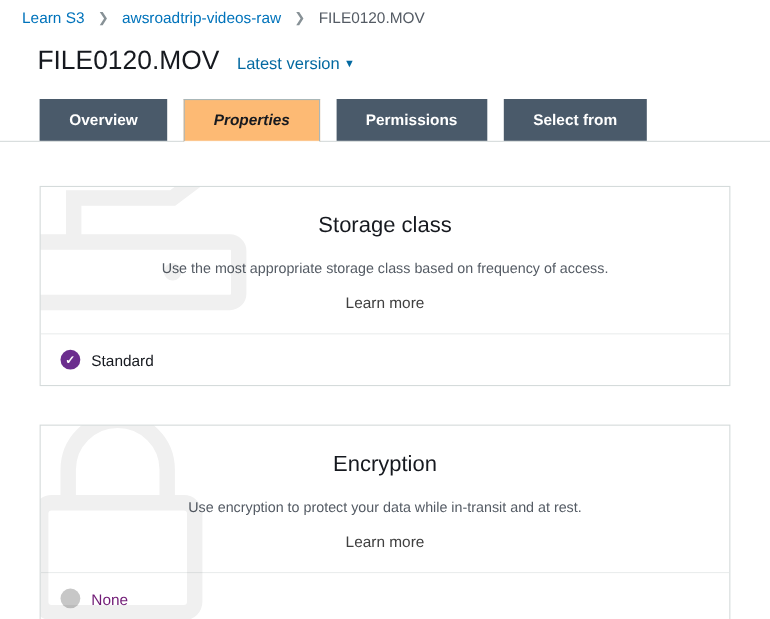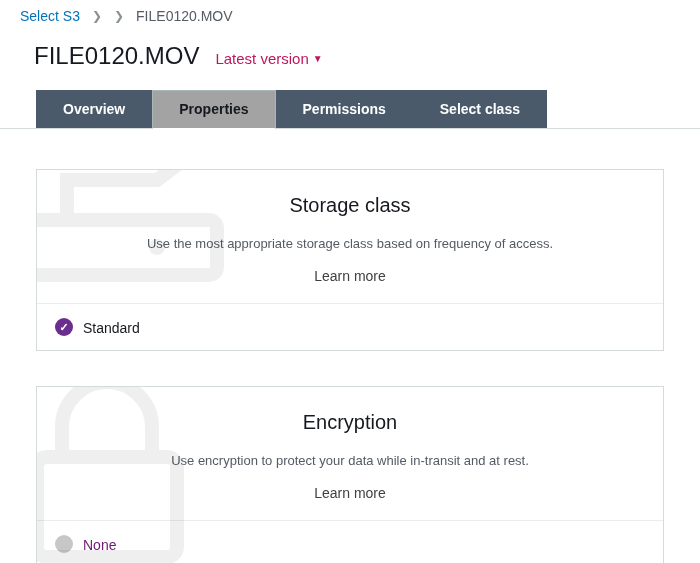--- a/index.html
+++ b/index.html
@@ -4,64 +4,65 @@
 <style>
 * { box-sizing: border-box; margin: 0; padding: 0; }
 body { font-family: "Amazon Ember", "Helvetica Neue", Arial, sans-serif; background: #fff; color: #232f3e; width: 700px; }
 .container { padding: 0 0 40px 0; }
 .breadcrumb { padding: 8px 20px; font-size: 14px; display: flex; align-items: center; gap: 12px; }
 .breadcrumb a { color: #0073bb; text-decoration: none; }
 .breadcrumb .sep { color: #879196; font-size: 12px; }
 .breadcrumb .current { color: #545b64; }
 .title-row { padding: 10px 20px 20px 34px; display: flex; align-items: baseline; gap: 16px; }
 .title { font-size: 24px; font-weight: 400; color: #16191f; }
-.version-link { color: #be185d; font-size: 15px; display: inline-flex; align-items: center; gap: 4px; cursor: pointer; }
+.version-link { color: #0369a1; font-size: 15px; display: inline-flex; align-items: center; gap: 4px; cursor: pointer; }
 .version-link .caret { font-size: 10px; }
-.tabs { display: flex; border-bottom: 1px solid #d5dbdb; padding: 0 0 0 36px; gap: 0; }
+.tabs { display: flex; border-bottom: 1px solid #d5dbdb; padding: 0 0 0 36px; gap: 15px; }
 .tab { padding: 10px 26px; font-size: 14px; font-weight: 700; cursor: pointer; border: 1px solid transparent; }
 .tab.inactive { background: #4a5a6a; color: #fff; }
-.tab.active { background: #a3a3a3; color: #16191f; border: 1px solid #aab7b8; border-bottom: 1px solid #fff; margin-bottom: -1px; }
+.tab.active { background: #fdba74; color: #16191f; border: 1px solid #aab7b8; border-bottom: 1px solid #fff; margin-bottom: -1px; font-style: italic; }
 .cards { display: flex; gap: 35px; padding: 40px 36px; flex-direction: column; }
 .card { flex: 1; border: 1px solid #d5dbdb; position: relative; overflow: hidden; display: flex; flex-direction: column; }
 .card-bg-icon { position: absolute; top: -20px; left: -30px; opacity: 0.06; }
 .card-body { padding: 24px 18px 18px 18px; text-align: center; flex: 1; }
 .card-title { font-size: 20px; font-weight: 400; color: #16191f; margin-bottom: 18px; }
 .card-desc { font-size: 13px; color: #545b64; line-height: 1.4; margin-bottom: 14px; }
 .learn-link { color: #404040; font-size: 14px; text-decoration: none; }
 .card-footer { border-top: 1px solid #eaeded; padding: 14px 18px; display: flex; align-items: flex-end; gap: 10px; font-size: 14px; color: #16191f; }
 .card-footer.dim { color: #701a75; }
 .status-dot { width: 18px; height: 18px; border-radius: 50%; display: inline-flex; align-items: center; justify-content: center; flex-shrink: 0; }
 .status-dot.purple { background: #6b2d8e; }
 .status-dot.purple::after { content: "✓"; color: #fff; font-size: 11px; font-weight: bold; }
 .status-dot.gray { background: #c7c7c7; }
 </style>
 </head>
 <body>
 
 <div class="container">
   <div class="breadcrumb">
-    <a href="#">Select S3</a>
+    <a href="#">Learn S3</a>
     <span class="sep">❯</span>
+    <a href="#">awsroadtrip-videos-raw</a>
     <span class="sep">❯</span>
     <span class="current">FILE0120.MOV</span>
   </div>
 
   <div class="title-row">
     <h1 class="title">FILE0120.MOV</h1>
     <span class="version-link">
       <span>Latest version</span>
       <span class="caret">▼</span>
     </span>
   </div>
 
   <div class="tabs">
     <div class="tab inactive">Overview</div>
     <div class="tab active">Properties</div>
     <div class="tab inactive">Permissions</div>
-    <div class="tab inactive">Select class</div>
+    <div class="tab inactive">Select from</div>
   </div>
 
   <div class="cards">
 
     <div class="card">
       <svg class="card-bg-icon" width="220" height="180" viewBox="0 0 220 180">
         <g fill="none" stroke="#000" stroke-width="14">
           <rect x="10" y="70" width="200" height="55" rx="8"></rect>
           <circle cx="150" cy="97" r="8" fill="#000" stroke="none"></circle>
           <path d="M60 70 V30 H150 L190 0"></path>

